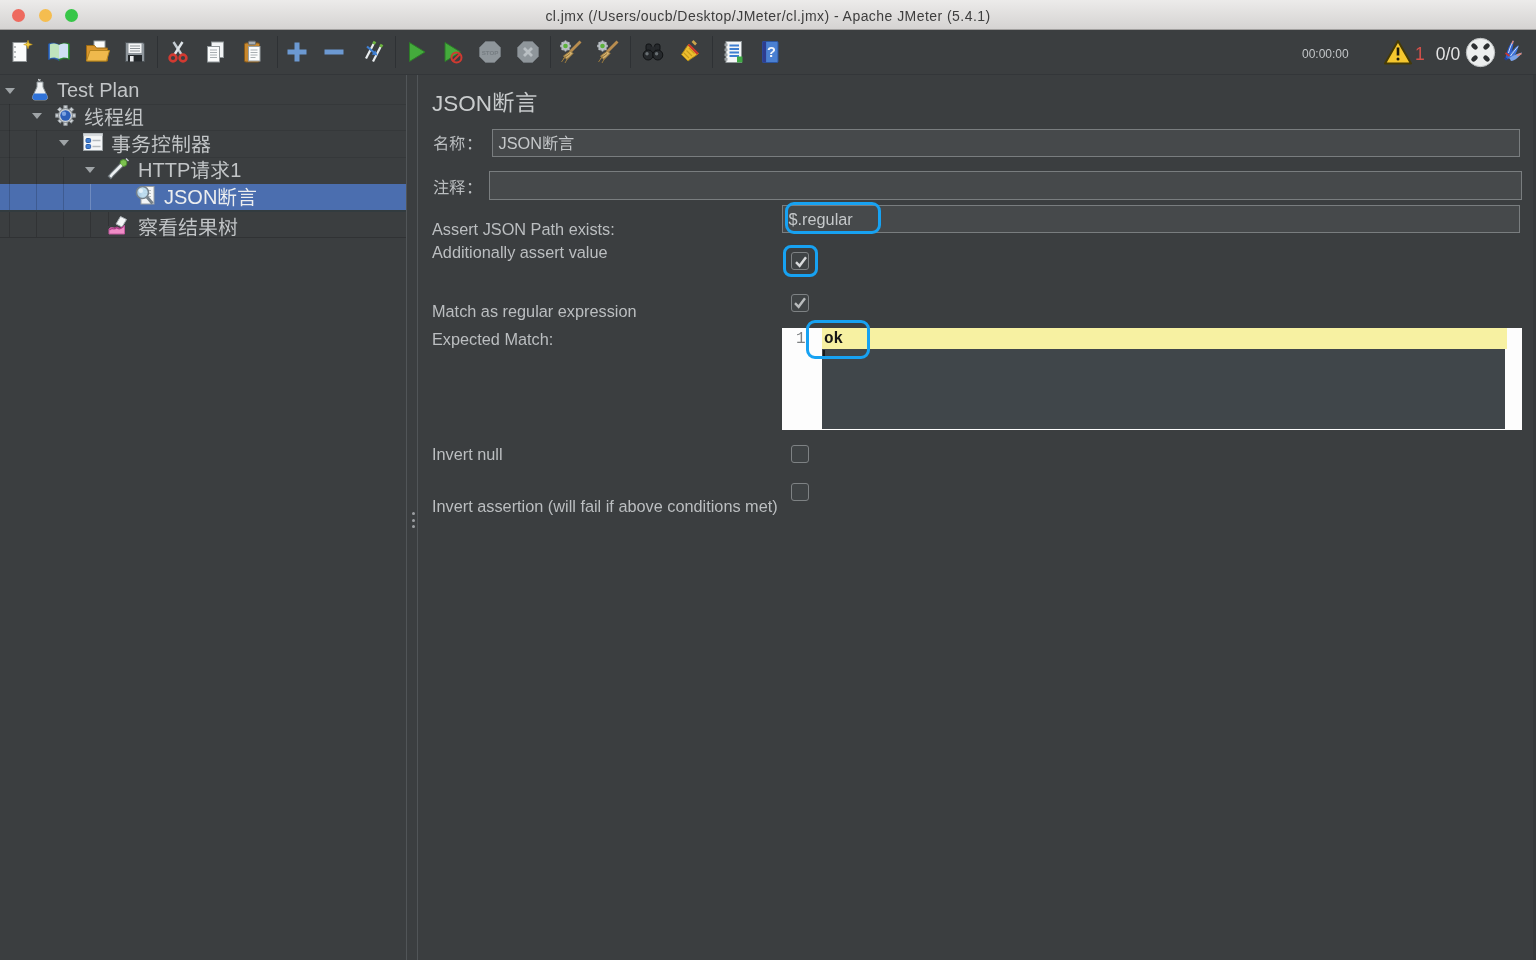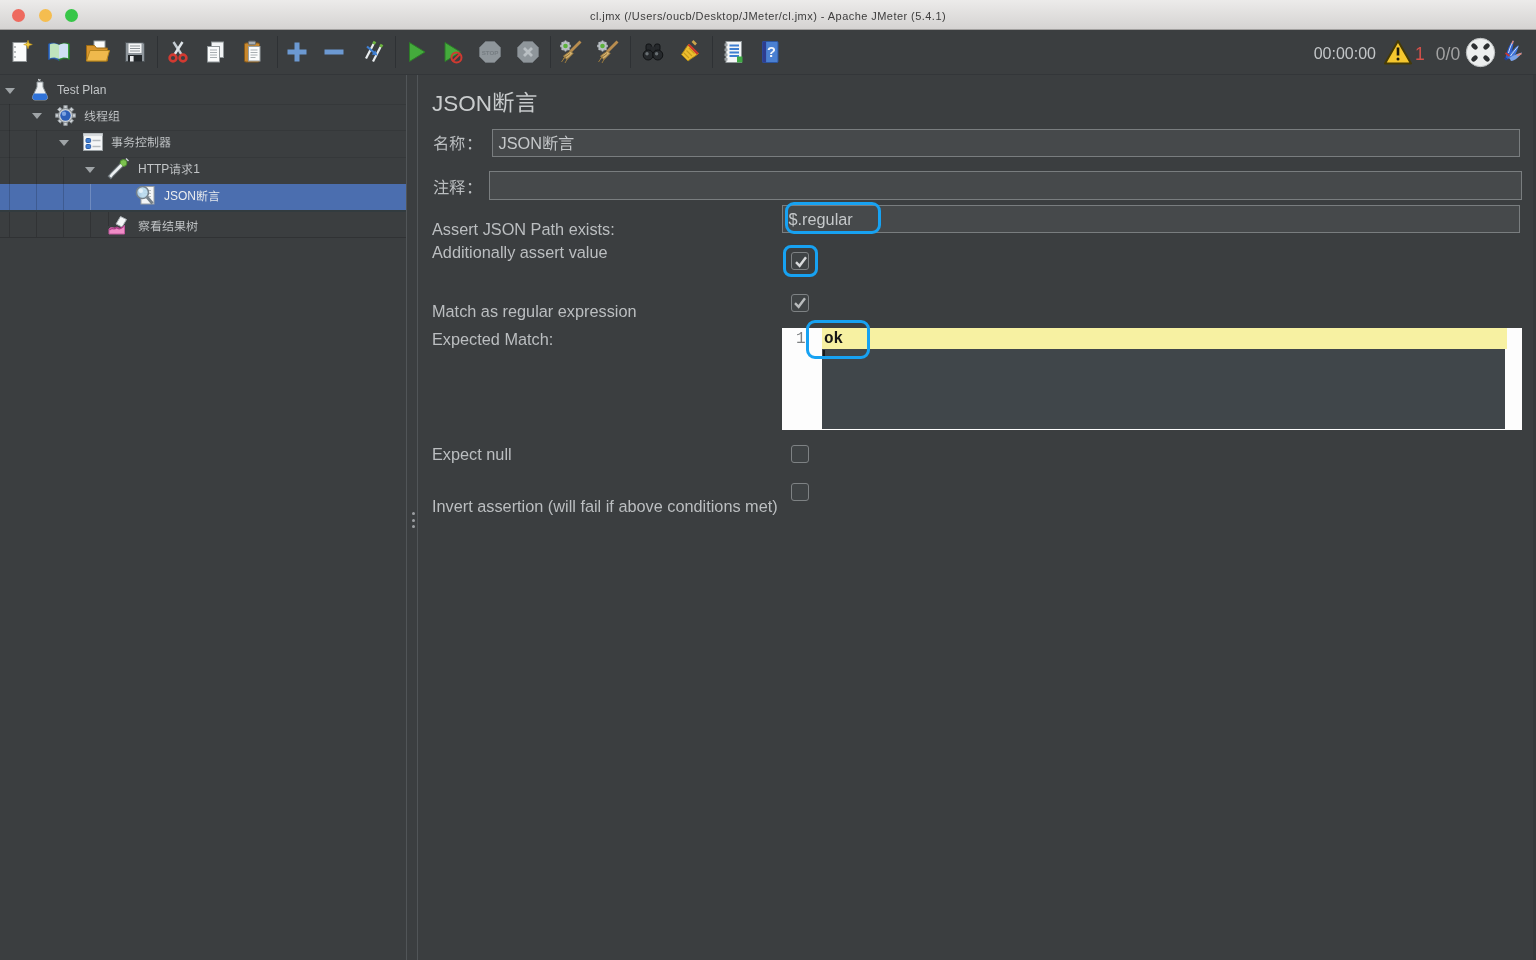--- a/index.html
+++ b/index.html
@@ -1,32 +1,32 @@
 <!DOCTYPE html>
 <html><head><meta charset="utf-8"><style>
 *{box-sizing:border-box;margin:0;padding:0}
 html,body{width:1536px;height:960px;overflow:hidden}
 body{position:relative;background:#3b3e40;font-family:"Liberation Sans",sans-serif}
 .cj{width:1em;height:1em;vertical-align:-0.13em;fill:currentColor}
 #titlebar{position:absolute;left:0;top:0;width:1536px;height:30px;background:linear-gradient(#ecebea,#d5d3d2);border-bottom:1px solid #a2a09f}
 .light{position:absolute;top:8.5px;width:13px;height:13px;border-radius:50%}
-#title-text{position:absolute;left:0;top:2px;width:1536px;height:28px;line-height:28px;text-align:center;font-size:11px;letter-spacing:0.45px;color:#3d3d3d}
+#title-text{position:absolute;left:0;top:2px;width:1536px;height:28px;line-height:28px;text-align:center;font-size:14px;letter-spacing:0.45px;color:#3d3d3d}
 #toolbar{position:absolute;left:0;top:30px;width:1536px;height:45px;background:#3b3e40;border-bottom:1px solid #333639}
 .tbi{position:absolute}
 .sep{position:absolute;top:6px;width:1px;height:32px;background:#2e3134}
-.tb-time{position:absolute;top:13.5px;height:20px;line-height:20px;font-size:16px;color:#c3c6c8;text-align:right}
+.tb-time{position:absolute;top:13.5px;height:20px;line-height:20px;font-size:12px;color:#c3c6c8;}
 .tb-num{position:absolute;top:13.5px;height:20px;line-height:20px;font-size:17.5px;text-align:center}
 #tree{position:absolute;left:0;top:75px;width:406px;height:885px}
 #splitter{position:absolute;left:406px;top:75px;width:12px;height:885px;border-left:1px solid #515558;border-right:1px solid #515558}
 .dot{position:absolute;left:4.5px;width:3px;height:3px;border-radius:50%;background:#9b9ea1}
 #panel{position:absolute;left:418px;top:75px;width:1118px;height:885px}
 .selrow{position:absolute;left:0;top:184px;width:406px;height:26px;background:#4b6eaf}
 .arr{position:absolute;width:0;height:0;border-left:5px solid transparent;border-right:5px solid transparent;border-top:6px solid #9fa4a7}
 .ti{position:absolute}
-.tl{position:absolute;height:19px;line-height:19px;font-size:12px;color:#c2c5c7;white-space:pre}
+.tl{position:absolute;height:19px;line-height:19px;font-size:20px;color:#c2c5c7;white-space:pre}
 .tl.sel{color:#eceeef}
 .vline{position:absolute;width:1px;background:rgba(0,0,0,0.17)}
 .vlight{position:absolute;width:1px;background:rgba(255,255,255,0.2)}
 .hline{position:absolute;left:0;width:406px;height:1px;background:rgba(0,0,0,0.18)}
 .heading{position:absolute;left:432px;top:90px;font-size:22.5px;height:27px;line-height:27px;color:#c9cccd}
 .lab{position:absolute;font-size:16.3px;height:19px;line-height:19px;color:#bbbec0;white-space:pre}
 .field{position:absolute;background:#46494b;border:1px solid #797d7f}
 .fv{position:absolute;left:5.5px;top:0;height:26px;line-height:26px;font-size:16.3px;color:#c5c8ca;white-space:pre}
 .cb{position:absolute;width:18px;height:18px;border:1.5px solid #7e8284;border-radius:3px;background:#3f4345}
 .hl{position:absolute;border:3.5px solid #17a2f2}
@@ -193,21 +193,21 @@
     <div class="sep" style="left:550px"></div>
     <div class="sep" style="left:630px"></div>
     <div class="sep" style="left:712px"></div>
 <div class="tb-time" style="left:1302px;width:74px">00:00:00</div>
 <svg class="tbi" style="left:1383px;top:8px;width:30px;height:28px" viewBox="0 0 30 28">
  <path d="M15 3 L28 25.5 H2z" fill="#f5c72e" stroke="#453a06" stroke-width="2" stroke-linejoin="round"></path>
  <path d="M15 9.5 v8" stroke="#1c1a10" stroke-width="2.6"></path>
       <circle cx="15" cy="21" r="1.5" fill="#1c1a10"></circle>
 </svg>
 <div class="tb-num" style="left:1415px;color:#d5514a">1</div>
-<div class="tb-num" style="left:1434px;color:#a3a3a3;width:28px">0/0</div>
+<div class="tb-num" style="left:1434px;color:#e5e5e5;width:28px">0/0</div>
 <svg class="tbi" style="left:1465px;top:6.5px;width:31px;height:31px" viewBox="0 0 31 31">
  <circle cx="15.5" cy="15.5" r="14.2" fill="#eceeee"></circle>
  <circle cx="15.5" cy="15.5" r="14.2" fill="none" stroke="#b9bcbd" stroke-width="1"></circle>
  <g fill="#2c2f31">
  <rect x="13.2" y="3.4" width="4.6" height="7.2" rx="2.3" transform="rotate(45 15.5 15.5)"></rect>
  <rect x="13.2" y="3.4" width="4.6" height="7.2" rx="2.3" transform="rotate(135 15.5 15.5)"></rect>
  <rect x="13.2" y="3.4" width="4.6" height="7.2" rx="2.3" transform="rotate(225 15.5 15.5)"></rect>
  <rect x="13.2" y="3.4" width="4.6" height="7.2" rx="2.3" transform="rotate(315 15.5 15.5)"></rect>
  </g>
 </svg>
@@ -373,16 +373,16 @@
   </svg>
 <div class="lab" style="left:432px;top:329.5px">Expected Match:</div>
 <div id="editor">
   <div id="edyellow"></div>
   <div id="eddark"></div>
   <div id="edln">1</div>
   <div id="edok">ok</div>
   <div style="position:absolute;left:40.5px;top:22px;width:2px;height:6.5px;background:#17191a"></div>
 </div>
 <div class="hl" style="left:806px;top:320px;width:63.5px;height:38.5px;border-radius:9px"></div>
-<div class="lab" style="left:432px;top:444.5px">Expect null</div>
+<div class="lab" style="left:432px;top:444.5px">Invert null</div>
 <div class="cb" style="left:791px;top:444.5px"></div>
 <div class="lab" style="left:432px;top:497px">Invert assertion (will fail if above conditions met)</div>
 <div class="cb" style="left:791px;top:482.5px"></div>
 
 </body></html>

